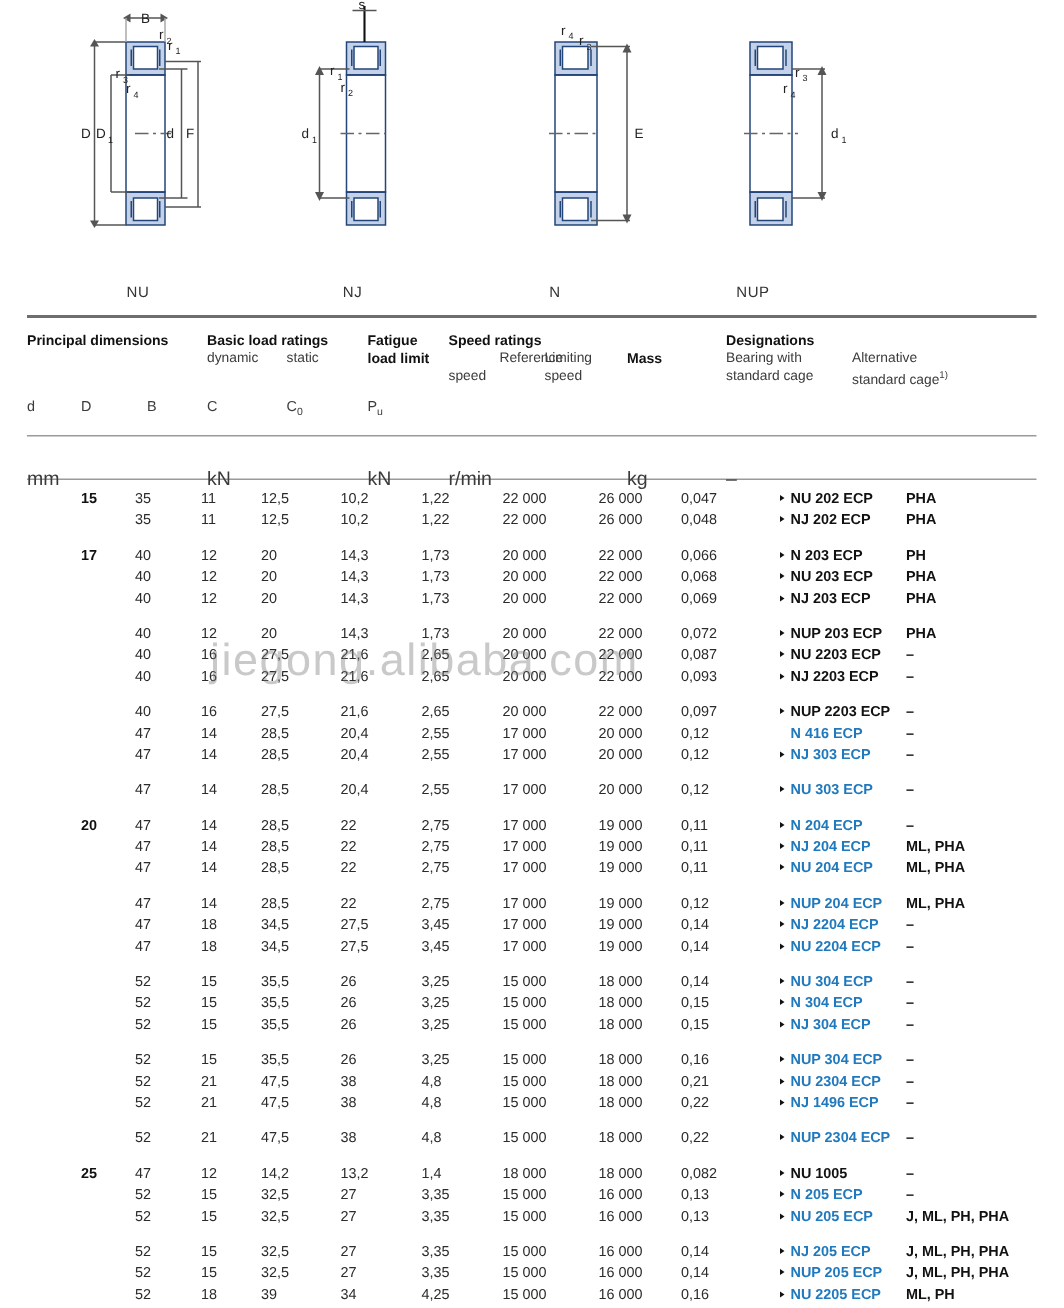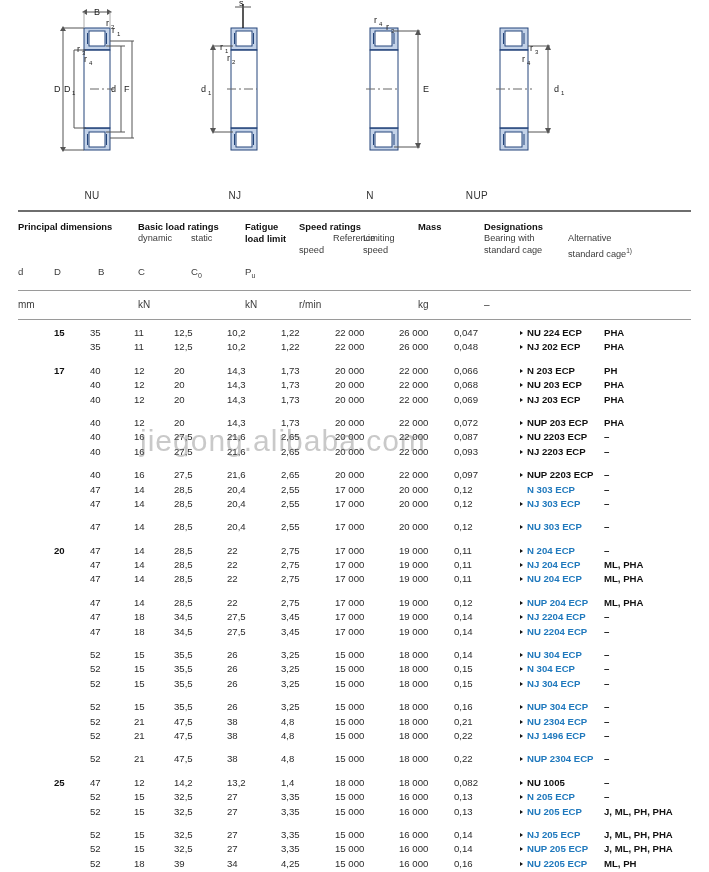--- a/index.html
+++ b/index.html
@@ -34,21 +34,21 @@
     box-sizing:border-box;
   }
   .rule-top{border-top:2px solid #6e6e6e;margin:0 0 0 0;}
   .rule-thin{border-top:1px solid #9a9a9a;}
   .hdr-wrap{position:relative;height:78px;}
   .units-wrap{position:relative;height:28px;}
   .hcell{position:absolute;font-size:9.2px;line-height:11.5px;color:#3b3b3b;}
   .hcell .b{font-weight:bold;color:#111;font-size:9.4px;}
   .sym{position:absolute;font-size:9.6px;color:#3b3b3b;}
   .sym sub{font-size:7px;}
-  .unit{position:absolute;font-size:10px;color:#3b3b3b;}
+  .unit{position:absolute;font-size:13px;color:#3b3b3b;margin-top:12px;}
   
   #rows{position:relative;}
   .grp{position:relative;}
   .grp + .grp{margin-top:9px;}
   .row{position:relative;height:14.4px;margin-left:36px;}
   .c{position:absolute;font-size:9.6px;color:#2b2b2b;white-space:nowrap;}
   .c.bore{font-weight:bold;color:#111;}
   .c.desig{color:#111;font-weight:bold;}
   .c.desig.link{color:#2079bd;}
   .c.alt{color:#111;font-weight:bold;}
@@ -247,21 +247,21 @@
     </g>
     <g font-family="Liberation Sans, sans-serif" font-size="9" fill="#222">
       <text x="60" y="51">r</text>
         <text x="65" y="54" font-size="6">3</text>
       <text x="52" y="62">r</text>
         <text x="57" y="65" font-size="6">4</text>
       <text x="84" y="92">d</text>
         <text x="91" y="95" font-size="6">1</text>
     </g>
   </svg>
-  <div class="fig-caption" style="left:447px;top:190px;">NUP</div>
+  <div class="fig-caption" style="left:472px;top:190px;">NUP</div>
 </div>
 
 <div id="spec-table">
 
   <div class="rule-top"></div>
 
   <div class="hdr-wrap">
     <div class="hcell col-d" style="top:9px;">
       <span class="b">Principal dimensions</span>
     </div>
@@ -276,21 +276,21 @@
     <div class="hcell col-Pu" style="top:21px;">
       <span class="b">load limit</span>
     </div>
     <div class="hcell col-ref" style="top:9px;">
       <span class="b">Speed ratings</span>
     </div>
     <div class="hcell col-ref" style="top:21px;padding-left:34px;">Reference</div>
     <div class="hcell col-ref" style="top:33px;">speed</div>
     <div class="hcell col-lim" style="top:21px;">Limiting</div>
     <div class="hcell col-lim" style="top:33px;">speed</div>
-    <div class="hcell col-m" style="top:9px;">
+    <div class="hcell col-m" style="top:21px;">
       <span class="b">Mass</span>
     </div>
     <div class="hcell col-des" style="top:9px;">
       <span class="b">Designations</span>
     </div>
     <div class="hcell col-des" style="top:21px;">Bearing with</div>
     <div class="hcell col-des" style="top:33px;">standard cage</div>
     <div class="hcell col-alt" style="top:21px;">Alternative</div>
     <div class="hcell col-alt" style="top:33px;">
       <span>standard cage</span><sup style="font-size:6.5px;">1)</sup>
@@ -322,21 +322,21 @@
         <div class="row">
           <div class="c col-d bore">15</div>
           <div class="c col-D">35</div>
           <div class="c col-B">11</div>
           <div class="c col-C">12,5</div>
           <div class="c col-C0">10,2</div>
           <div class="c col-Pu">1,22</div>
           <div class="c col-ref">22 000</div>
           <div class="c col-lim">26 000</div>
           <div class="c col-m">0,047</div>
-          <div class="c desig col-des"><span class="tri"></span><span>NU 224 ECP</span></div>
+          <div class="c desig col-des"><span class="tri"></span><span>NU 202 ECP</span></div>
           <div class="c alt col-alt">PHA</div>
         </div>
         <div class="row">
           <div class="c col-d bore"></div>
           <div class="c col-D">35</div>
           <div class="c col-B">11</div>
           <div class="c col-C">12,5</div>
           <div class="c col-C0">10,2</div>
           <div class="c col-Pu">1,22</div>
           <div class="c col-ref">22 000</div>
@@ -445,21 +445,21 @@
         <div class="row">
           <div class="c col-d bore"></div>
           <div class="c col-D">47</div>
           <div class="c col-B">14</div>
           <div class="c col-C">28,5</div>
           <div class="c col-C0">20,4</div>
           <div class="c col-Pu">2,55</div>
           <div class="c col-ref">17 000</div>
           <div class="c col-lim">20 000</div>
           <div class="c col-m">0,12</div>
-          <div class="c desig col-des link"><span class="tri hide"></span><span>N 303 ECP</span></div>
+          <div class="c desig col-des link"><span class="tri hide"></span><span>N 416 ECP</span></div>
           <div class="c alt col-alt">–</div>
         </div>
         <div class="row">
           <div class="c col-d bore"></div>
           <div class="c col-D">47</div>
           <div class="c col-B">14</div>
           <div class="c col-C">28,5</div>
           <div class="c col-C0">20,4</div>
           <div class="c col-Pu">2,55</div>
           <div class="c col-ref">17 000</div>

